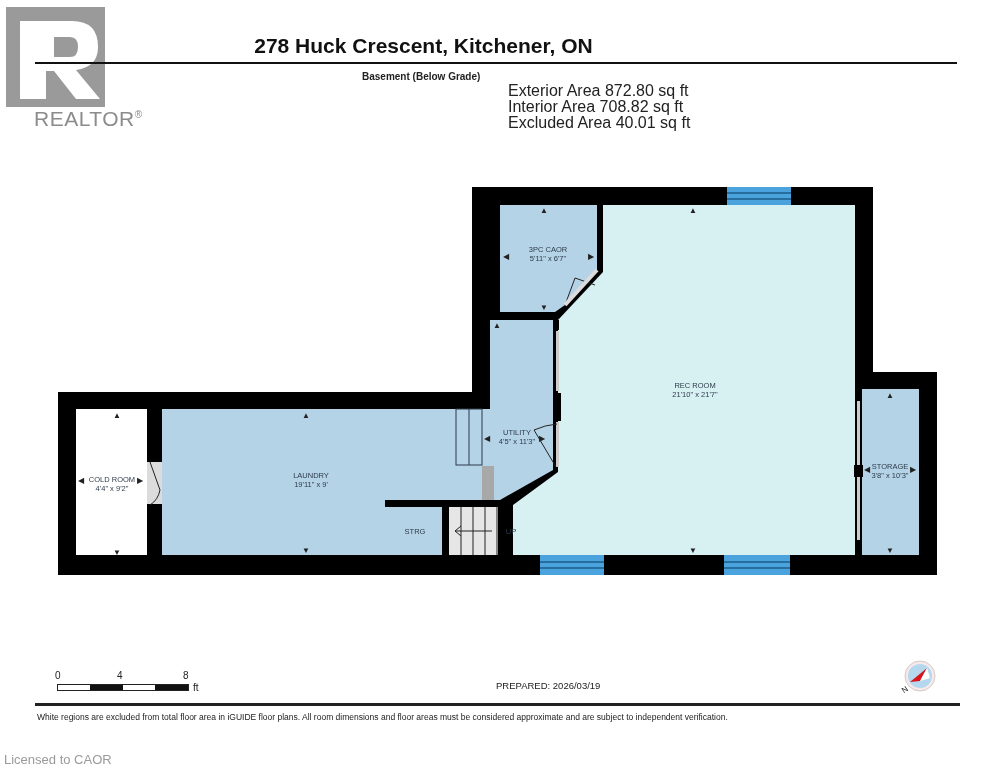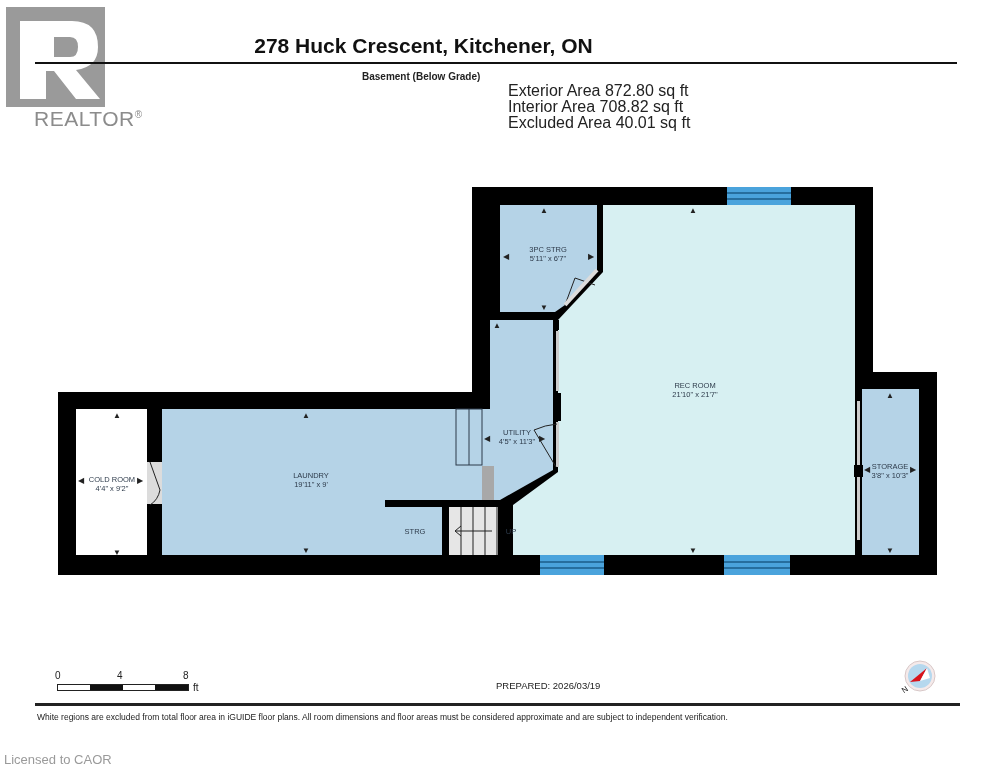--- a/index.html
+++ b/index.html
@@ -123,21 +123,21 @@
     <text x="886" y="398">▲</text>
       <text x="886" y="553">▼</text>
     <text x="864" y="472">◀</text>
       <text x="910" y="472">▶</text>
     <text x="484" y="441">◀</text>
       <text x="539" y="441">▶</text>
   </g>
 </svg>
 
 <div class="room-label" style="left:548px;top:254px">
-  <div>3PC STRG</div>
+  <div>3PC CAOR</div>
   <div>5'11" x 6'7"</div>
 </div>
 <div class="room-label" style="left:695px;top:390px">
   <div>REC ROOM</div>
   <div>21'10" x 21'7"</div>
 </div>
 <div class="room-label" style="left:517px;top:437px">
   <div>UTILITY</div>
   <div>4'5" x 11'3"</div>
 </div>

